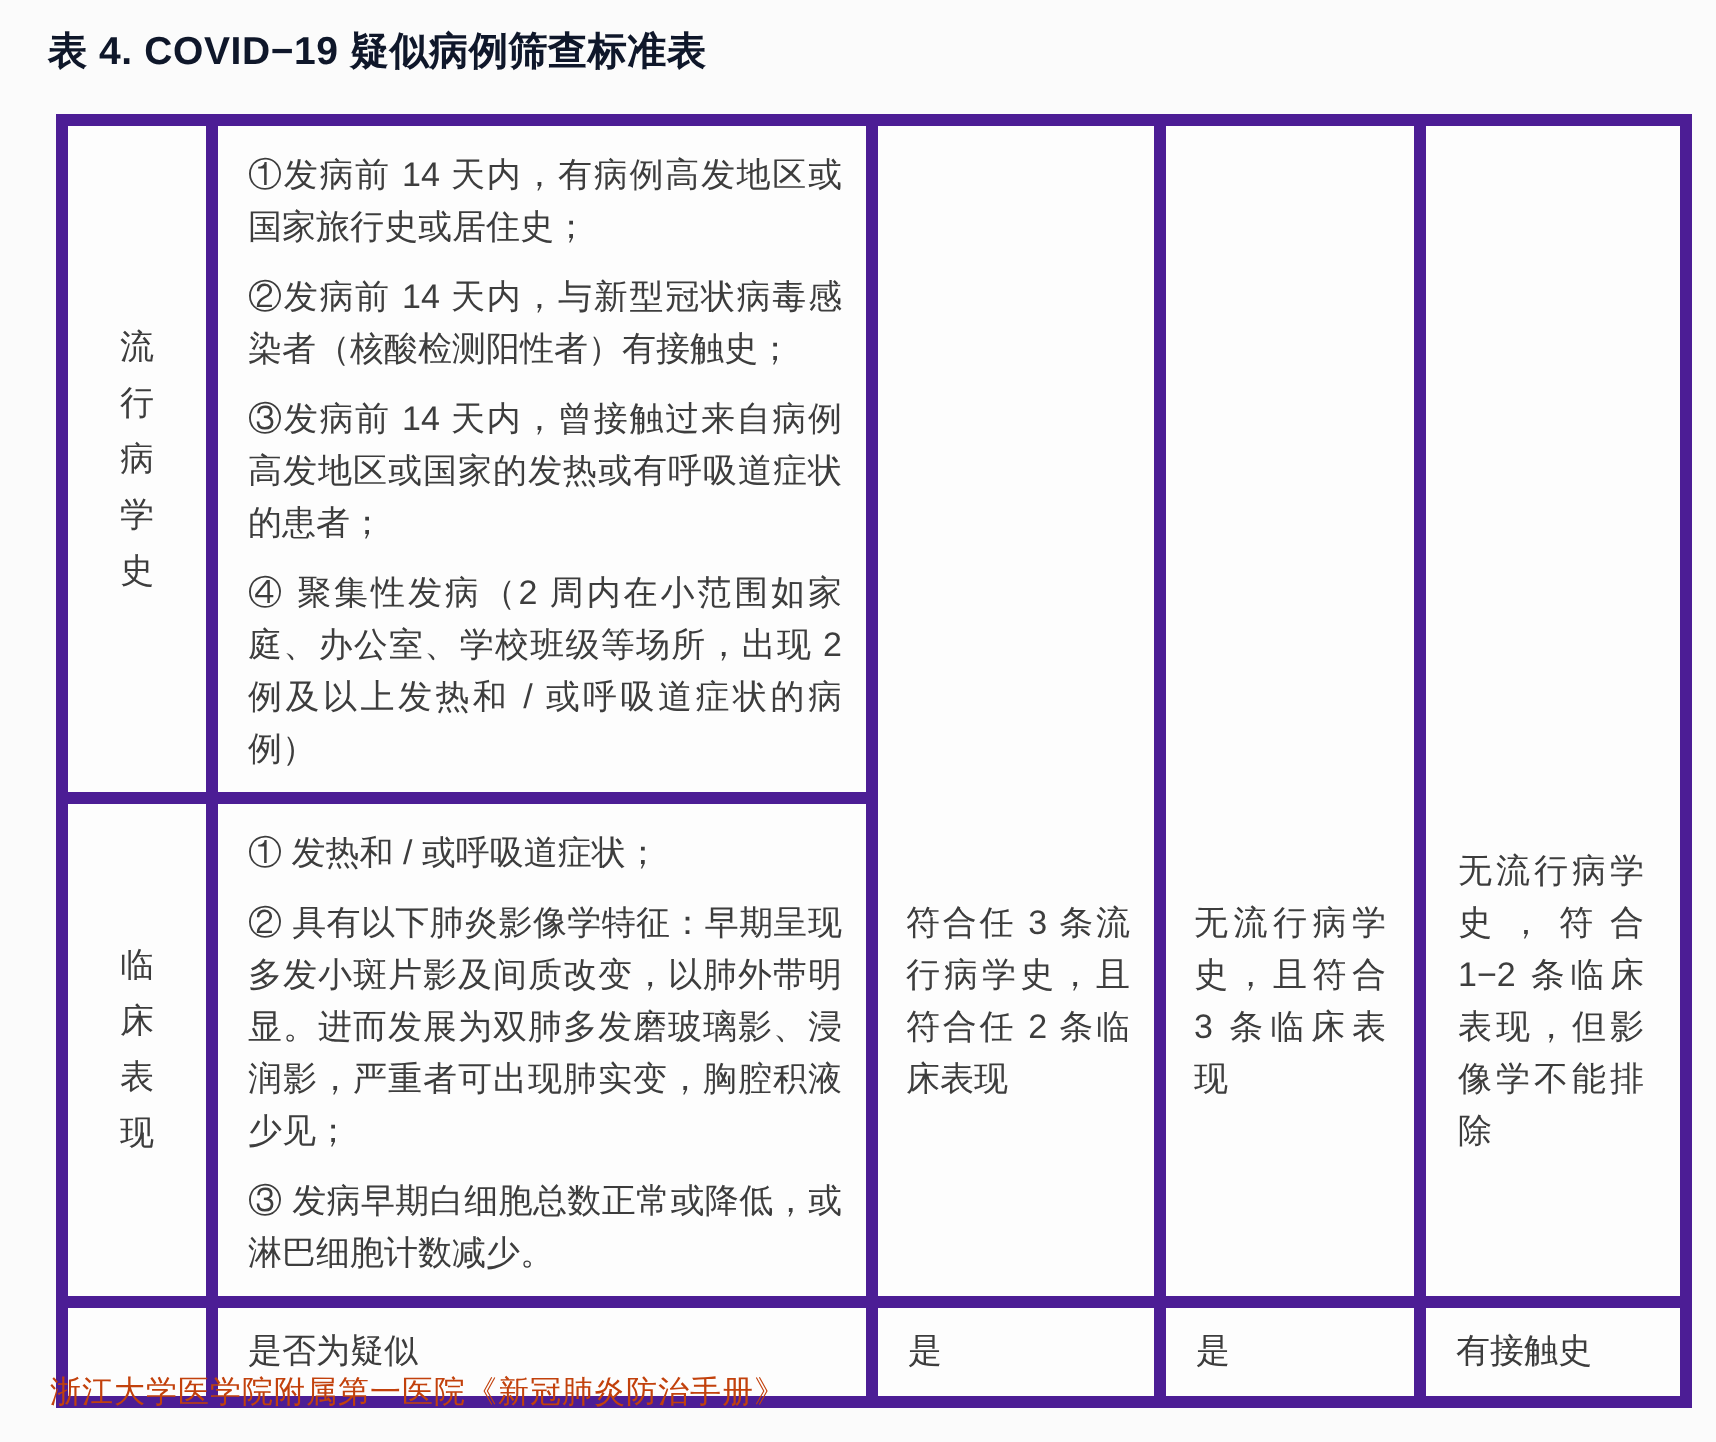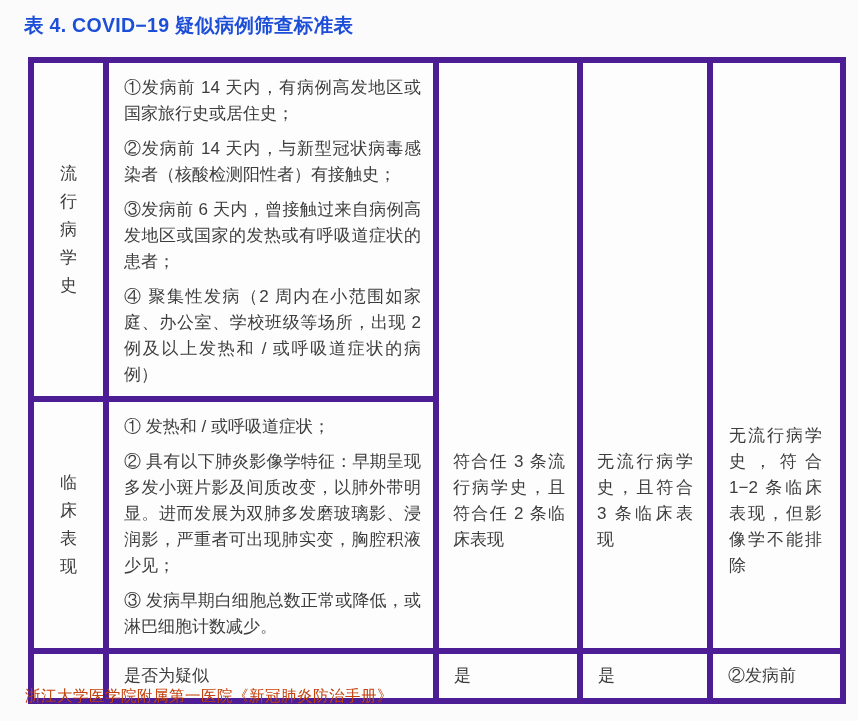--- a/index.html
+++ b/index.html
@@ -9,21 +9,21 @@
     font-family: "Liberation Sans", sans-serif;
     color: #3d3d3d;
     position: relative;
     overflow: hidden;
   }
   .page-title {
     position: absolute;
     left: 24px; top: 12px;
     font-size: 19.5px;
     font-weight: bold;
-    color: #1d4ed8;
+    color: #0f172a;
     letter-spacing: 0.3px;
   }
   table.criteria-table {
     position: absolute;
     left: 28px; top: 57px;
     border-collapse: collapse;
     table-layout: fixed;
     width: 812px;
     background: #fdfdfd;
   }
@@ -87,21 +87,21 @@
     <col style="width:133px">
   </colgroup>
   <tbody>
       <tr class="row-epi">
     <td class="vlabel-cell">
       <div class="vlabel">流行病学史</div>
     </td>
     <td class="desc-cell">
       <p>①发病前 14 天内，有病例高发地区或国家旅行史或居住史；</p>
       <p>②发病前 14 天内，与新型冠状病毒感染者（核酸检测阳性者）有接触史；</p>
-      <p>③发病前 6 天内，曾接触过来自病例高发地区或国家的发热或有呼吸道症状的患者；</p>
+      <p>③发病前 14 天内，曾接触过来自病例高发地区或国家的发热或有呼吸道症状的患者；</p>
       <p>④ 聚集性发病（2 周内在小范围如家庭、办公室、学校班级等场所，出现 2 例及以上发热和 / 或呼吸道症状的病例）</p>
     </td>
     <td class="crit-cell c1" rowspan="2">符合任 3 条流行病学史，且符合任 2 条临床表现</td>
     <td class="crit-cell c2" rowspan="2">无流行病学史，且符合 3 条临床表现</td>
     <td class="crit-cell c3" rowspan="2">无流行病学史，符合 1−2 条临床表现，但影像学不能排除</td>
   </tr>
   <tr class="row-clin">
     <td class="vlabel-cell">
       <div class="vlabel">临床表现</div>
     </td>
@@ -109,18 +109,18 @@
       <p>① 发热和 / 或呼吸道症状；</p>
       <p>② 具有以下肺炎影像学特征：早期呈现多发小斑片影及间质改变，以肺外带明显。进而发展为双肺多发磨玻璃影、浸润影，严重者可出现肺实变，胸腔积液少见；</p>
       <p>③ 发病早期白细胞总数正常或降低，或淋巴细胞计数减少。</p>
     </td>
   </tr>
   <tr class="row-verdict">
     <td></td>
     <td class="suspected-cell">是否为疑似</td>
     <td class="verdict-cell">是</td>
     <td class="verdict-cell">是</td>
-    <td class="verdict-cell">②发病前</td>
+    <td class="verdict-cell">有接触史</td>
   </tr>
 </tbody>
   </table>
 
 <div class="page-footer">浙江大学医学院附属第一医院《新冠肺炎防治手册》</div>
 
 </body></html>

